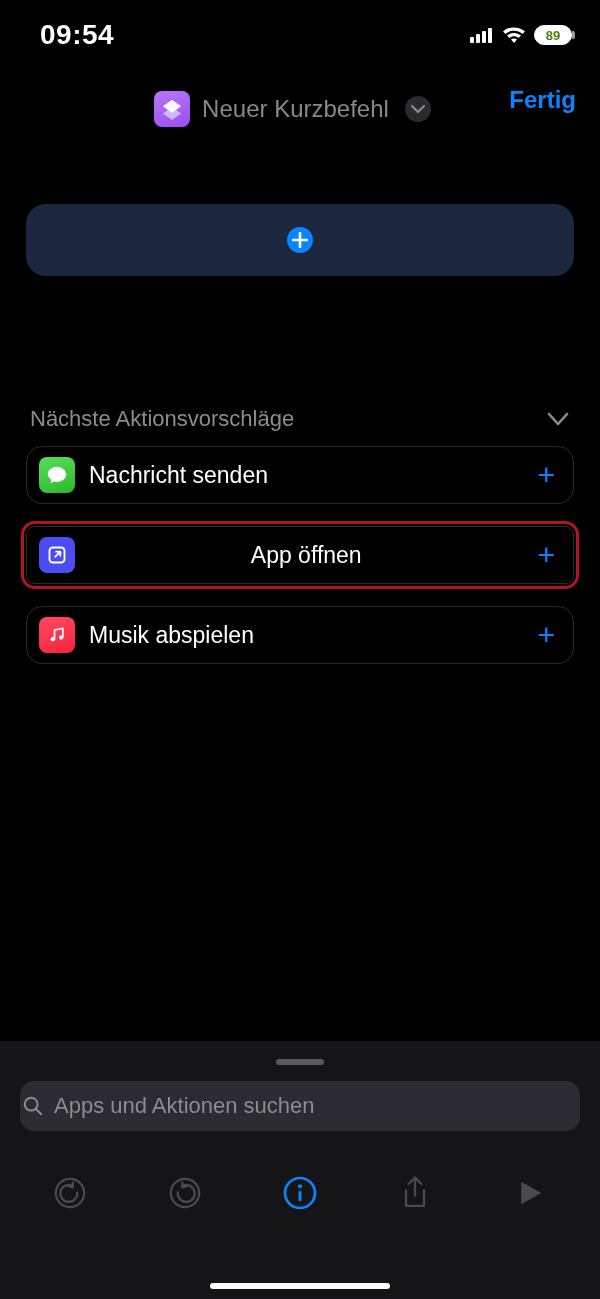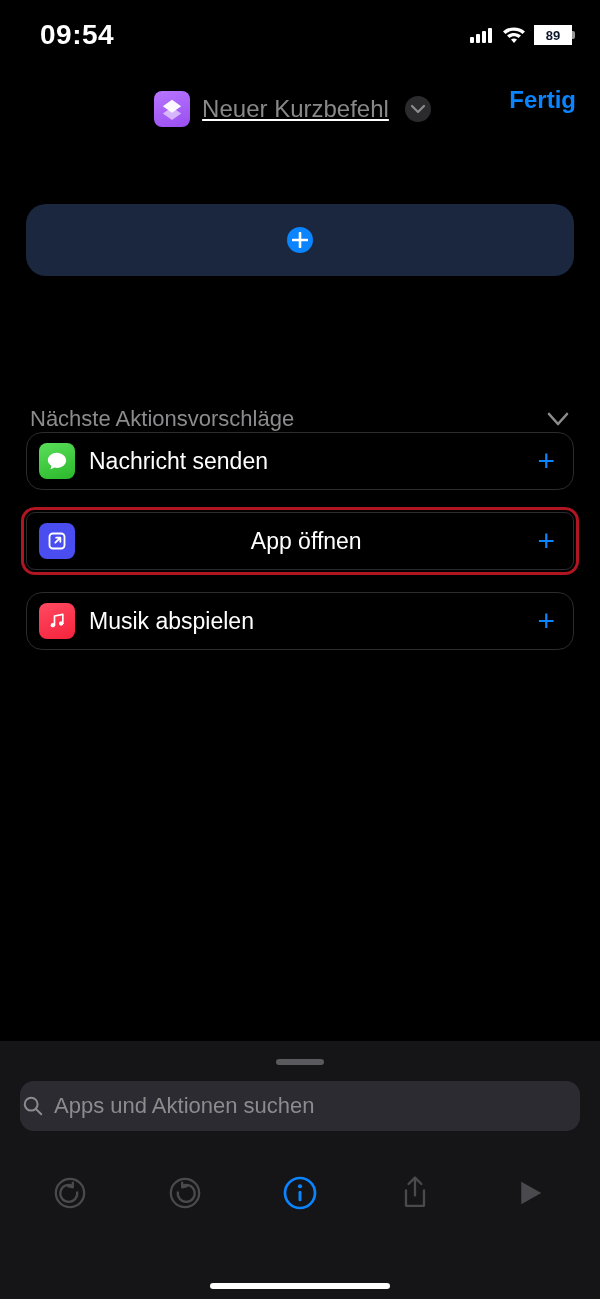--- a/index.html
+++ b/index.html
@@ -3,42 +3,42 @@
 <meta charset="utf-8">
 <style>
 * { margin:0; padding:0; box-sizing:border-box; font-family:-apple-system,BlinkMacSystemFont,"SF Pro Text","Helvetica Neue",sans-serif; -webkit-font-smoothing:antialiased; }
 body { width:600px; height:1299px; background:#000; color:#fff; overflow:hidden; position:relative; }
 
 
 .status-bar { display:flex; justify-content:space-between; align-items:center; padding:14px 28px 0 40px; height:56px; }
 .status-time { font-size:28px; font-weight:600; letter-spacing:0.5px; }
 .status-icons { display:flex; align-items:center; gap:8px; }
 .battery-box { display:flex; align-items:center; }
-.battery { width:38px; height:20px; border:1.5px solid #fff; border-radius:0; display:flex; align-items:center; justify-content:center; font-size:13px; font-weight:600; position:relative; background:#fff; color:#0f172a; }
+.battery { width:38px; height:20px; border:1.5px solid #fff; border-radius:10px; display:flex; align-items:center; justify-content:center; font-size:13px; font-weight:600; position:relative; background:#fff; color:#4d7c0f; }
 .battery::after { content:""; position:absolute; right:-4px; top:5px; width:3px; height:8px; background:rgba(255,255,255,.6); border-radius:0 2px 2px 0; }
 
 
-.header { display:flex; align-items:center; justify-content:center; padding:30px 20px 0 5px; position:relative; height:76px;text-decoration:underline; }
+.header { display:flex; align-items:center; justify-content:center; padding:30px 20px 0 5px; position:relative; height:76px; }
 .header-title-wrap { display:flex; align-items:center; gap:12px; }
 .sc-icon { width:36px; height:36px; background:linear-gradient(160deg,#b776ff,#9a4ef0); border-radius:8px; display:flex; align-items:center; justify-content:center; }
 .header-title { font-size:24px; color:#888; font-weight:400; }
 .dropdown-circle { width:26px; height:26px; background:#2b2b2e; border-radius:50%; display:flex; align-items:center; justify-content:center; margin-left:4px; }
 .done-btn { position:absolute; right:24px; top:30px; font-size:24px; color:#0a84ff; font-weight:600; }
 
 
 .content { padding:40px 26px 0 26px; }
 .hint { font-size:24px; line-height:1.35; color:#8c8c8e; font-weight:400; }
 .add-action { margin-top:32px; height:72px; background:#1a273f; border-radius:20px; display:flex; align-items:center; justify-content:center; gap:10px; }
 .add-circle { width:26px; height:26px; background:#0a84ff; border-radius:50%; display:flex; align-items:center; justify-content:center; color:#fff; font-size:22px; font-weight:700; line-height:1; }
 .add-label { color:#3b82ff; font-size:24px; font-weight:600; }
 
 
 .sugg-header { display:flex; align-items:center; justify-content:space-between; margin-top:130px; padding:0 4px; }
 .sugg-title { color:#8c8c8e; font-size:22px; }
-.sugg-list { display:flex; flex-direction:column; gap:22px; }
+.sugg-list { margin-top:14px; display:flex; flex-direction:column; gap:22px; }
 .sugg-item { height:58px; border:1px solid #2b2b2e; border-radius:16px; display:flex; align-items:center; padding:0 18px 0 12px; gap:14px; }
 .sugg-item.highlight { outline:3px solid #b01522; outline-offset:2px; border-radius:9px;text-align:center; }
 .app-icon { width:36px; height:36px; border-radius:8px; display:flex; align-items:center; justify-content:center; flex-shrink:0; }
 .app-icon.green { background:linear-gradient(160deg,#5ade5a,#2bb82b); }
 .app-icon.blue  { background:#4a4ef0; }
 .app-icon.red   { background:linear-gradient(160deg,#ff4a62,#f5233c); }
 .sugg-label { font-size:23px; font-weight:500; flex:1; }
 .plus-btn { color:#0a84ff; font-size:30px; font-weight:300; }
 
 

